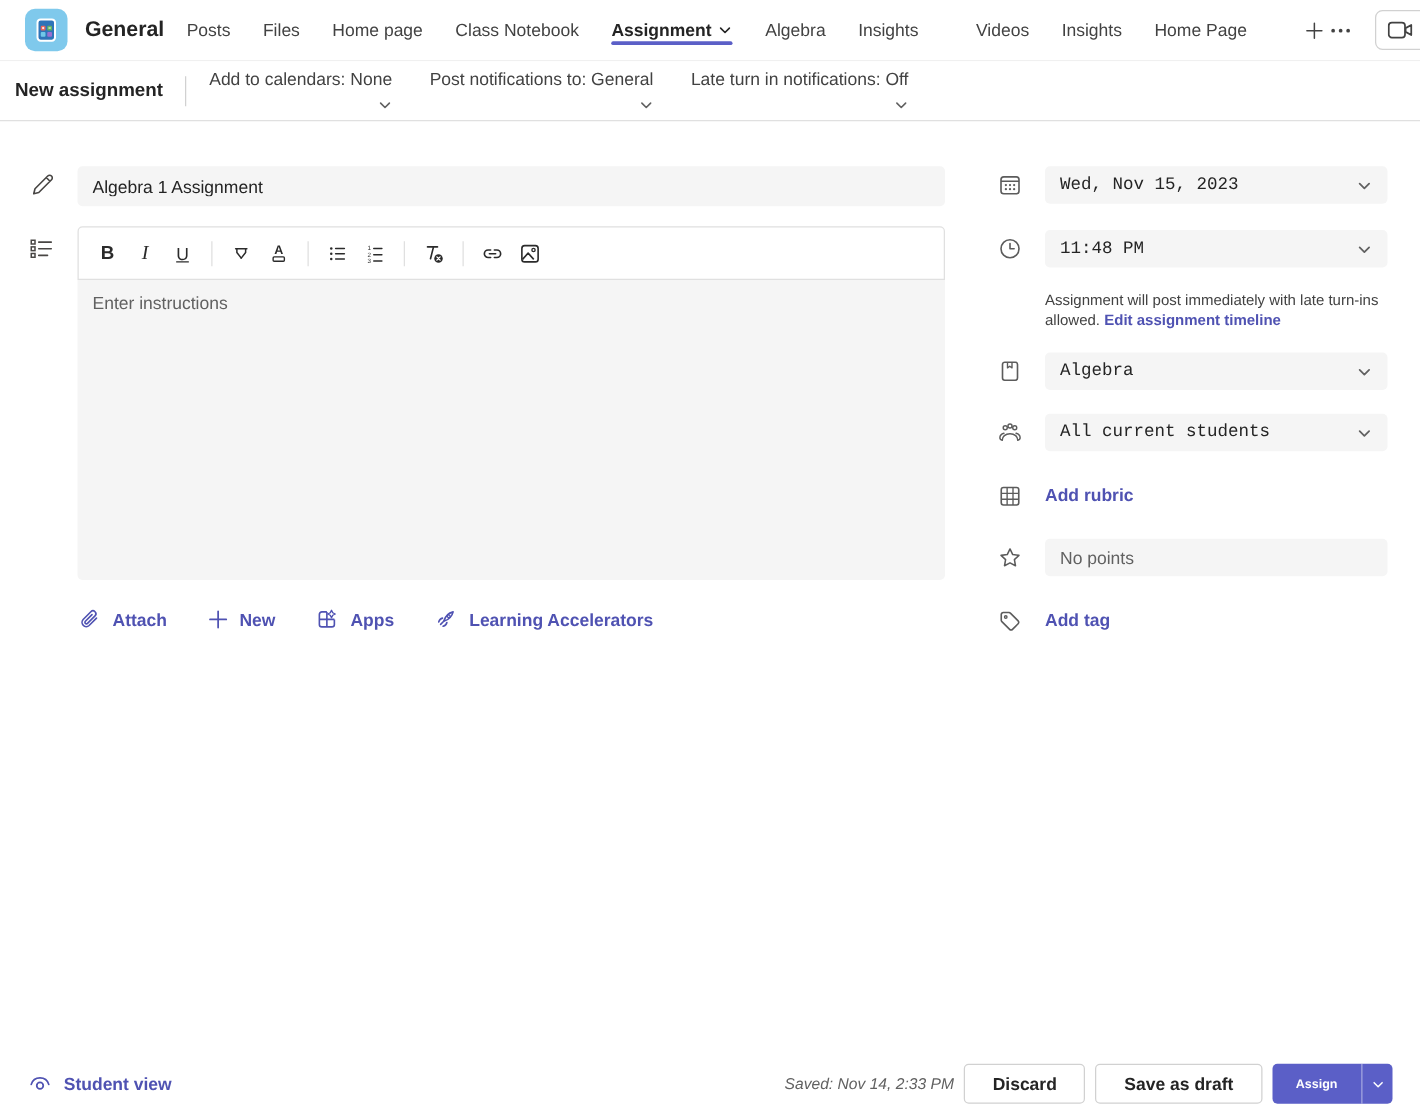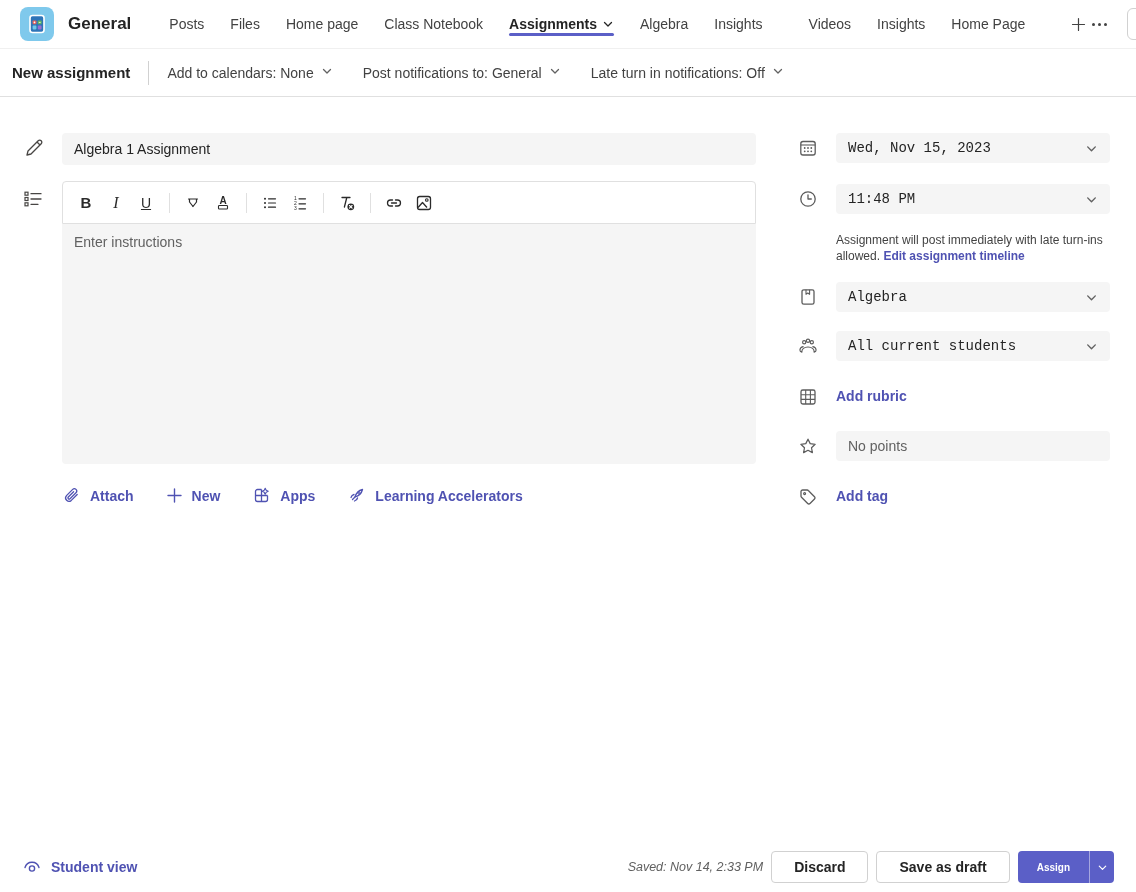--- a/index.html
+++ b/index.html
@@ -13,38 +13,38 @@
     --text3:#616161;
   }
   *{box-sizing:border-box;}
   body{margin:0;font-family:"Liberation Sans",sans-serif;background:#fff;}
   .app{position:relative;width:1136px;height:892px;background:#fff;overflow:hidden;}
 
   
   .header{position:absolute;top:0;left:0;right:0;height:49px;display:flex;align-items:center;padding:12px 14px;border-bottom:1px solid #f0f0f0;background:#fff;}
   .team-icon{width:34px;height:34px;border-radius:8px;background:#7fc9ec;display:flex;align-items:center;justify-content:center;margin-left:6px;flex:0 0 auto;}
   .team-name{font-size:17px;font-weight:700;color:var(--text);margin-left:14px;white-space:nowrap;}
-  .tabs{display:flex;align-items:stretch;height:100%;margin-left:38px;gap:26px;}
+  .tabs{display:flex;align-items:stretch;height:100%;margin-left:18px;gap:26px;}
   .tab{display:flex;align-items:center;gap:5px;font-size:14px;color:var(--text2);position:relative;cursor:pointer;white-space:nowrap;}
   .tab.active{font-weight:700;color:var(--text);}
   .tab.active::after{content:"";position:absolute;left:0;right:0;bottom:0;height:3px;border-radius:2px;background:var(--accent);}
   .tab.gap-before{margin-left:20px;}
   .add-tab{display:flex;align-items:center;margin-left:20px;cursor:pointer;}
   .header-right{margin-left:auto;display:flex;align-items:center;gap:14px;}
   .ellipsis{display:flex;gap:3px;padding:6px;cursor:pointer;}
   .ellipsis i{width:3px;height:3px;border-radius:50%;background:#424242;}
   .meet-btn{display:flex;align-items:stretch;border:1px solid var(--btn-border);border-radius:6px;background:#fff;overflow:hidden;height:32px;}
   .meet-btn .seg{display:flex;align-items:center;justify-content:center;padding:0 9px;cursor:pointer;}
 
   
   .subheader{position:absolute;top:49px;left:0;right:0;height:48px;display:flex;align-items:center;padding:0 12px;border-bottom:1px solid var(--border);background:#fff;}
   .subheader .title{font-size:15px;font-weight:700;color:var(--text);white-space:nowrap;}
   .vdivider{width:1px;height:24px;background:#d1d1d1;margin:0 18px;}
   .filters{display:flex;gap:30px;}
-  .filter{display:flex;align-items:flex-start;gap:7px;font-size:14px;color:var(--text2);cursor:pointer;white-space:nowrap;}
+  .filter{display:flex;align-items:flex-end;gap:7px;font-size:14px;color:var(--text2);cursor:pointer;white-space:nowrap;flex-direction:column;}
 
   
   .pencil-wrap{position:absolute;left:23px;top:137px;color:#484644;}
   .title-input{position:absolute;left:62px;top:133px;width:694px;height:32px;background:var(--field);border:none;border-radius:4px;padding:0 12px;font-size:14px;color:var(--text);font-family:"Liberation Sans",sans-serif;outline:none;}
   .instr-icon-wrap{position:absolute;left:22px;top:188px;color:#484644;}
   .editor{position:absolute;left:62px;top:181px;width:694px;}
   .toolbar{height:43px;background:#fff;border:1px solid var(--border);border-radius:4px 4px 0 0;display:flex;align-items:center;padding:0 8px;}
   .tbtn{width:30px;height:30px;display:flex;align-items:center;justify-content:center;border-radius:4px;color:#2b2b2b;cursor:pointer;flex:0 0 auto;}
   .tbtn .b{font-weight:800;font-size:15px;}
   .tbtn .i{font-family:"Liberation Serif",serif;font-style:italic;font-size:16px;}
@@ -102,21 +102,21 @@
       <div class="tab">
           <span>Files</span>
         </div>
       <div class="tab">
           <span>Home page</span>
         </div>
       <div class="tab">
           <span>Class Notebook</span>
         </div>
       <div class="tab active">
-        <span>Assignments</span>
+        <span>Assignment</span>
         <svg width="12" height="12" viewBox="0 0 12 12">
             <path d="M2.5 4.5 L6 8 L9.5 4.5" fill="none" stroke="#242424" stroke-width="1.3" stroke-linecap="round" stroke-linejoin="round"></path>
           </svg>
       </div>
       <div class="tab">
           <span>Algebra</span>
         </div>
       <div class="tab">
           <span>Insights</span>
         </div>

